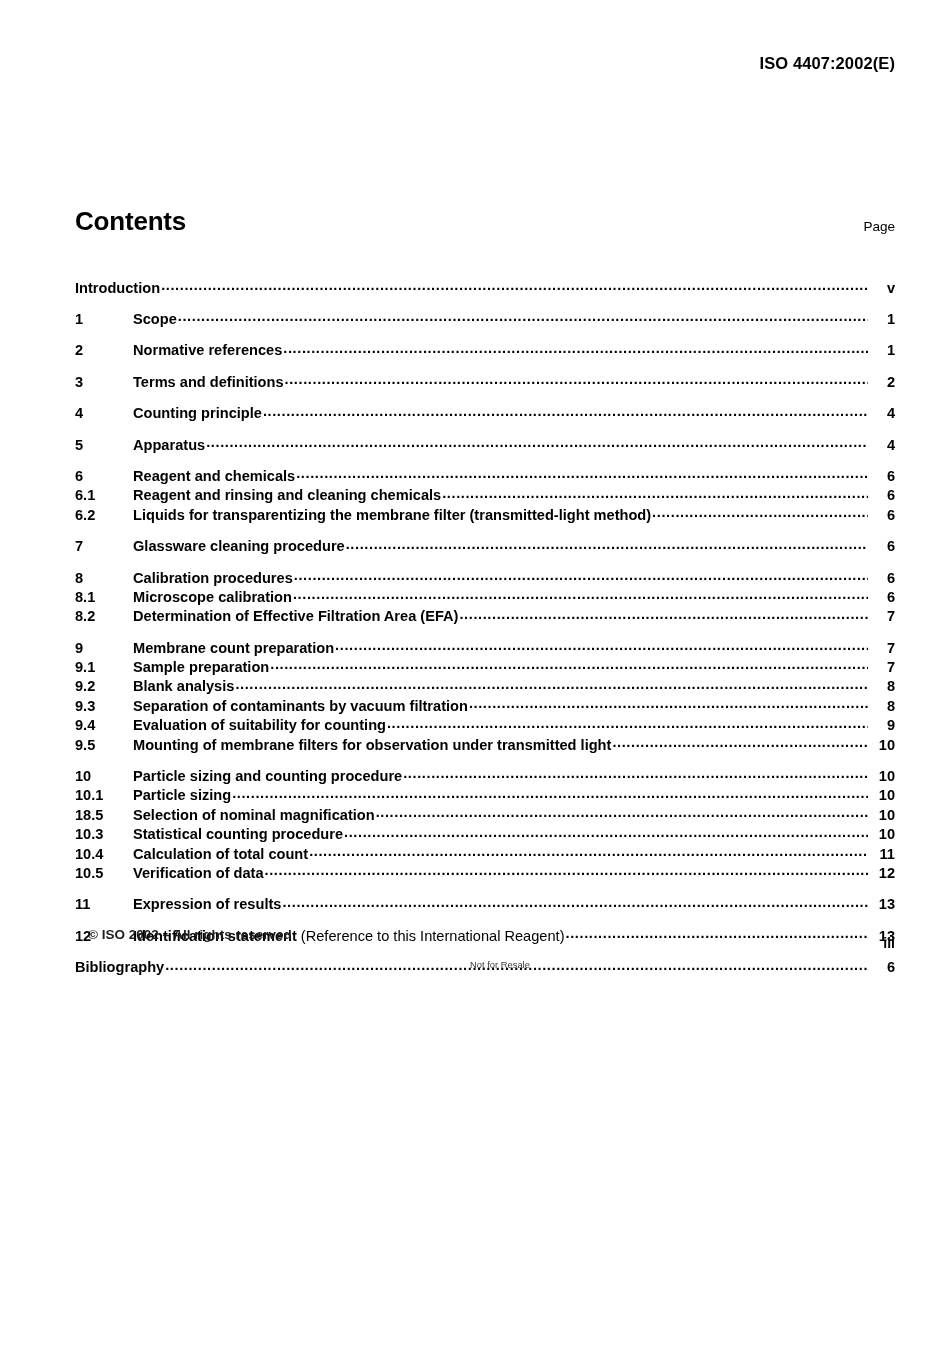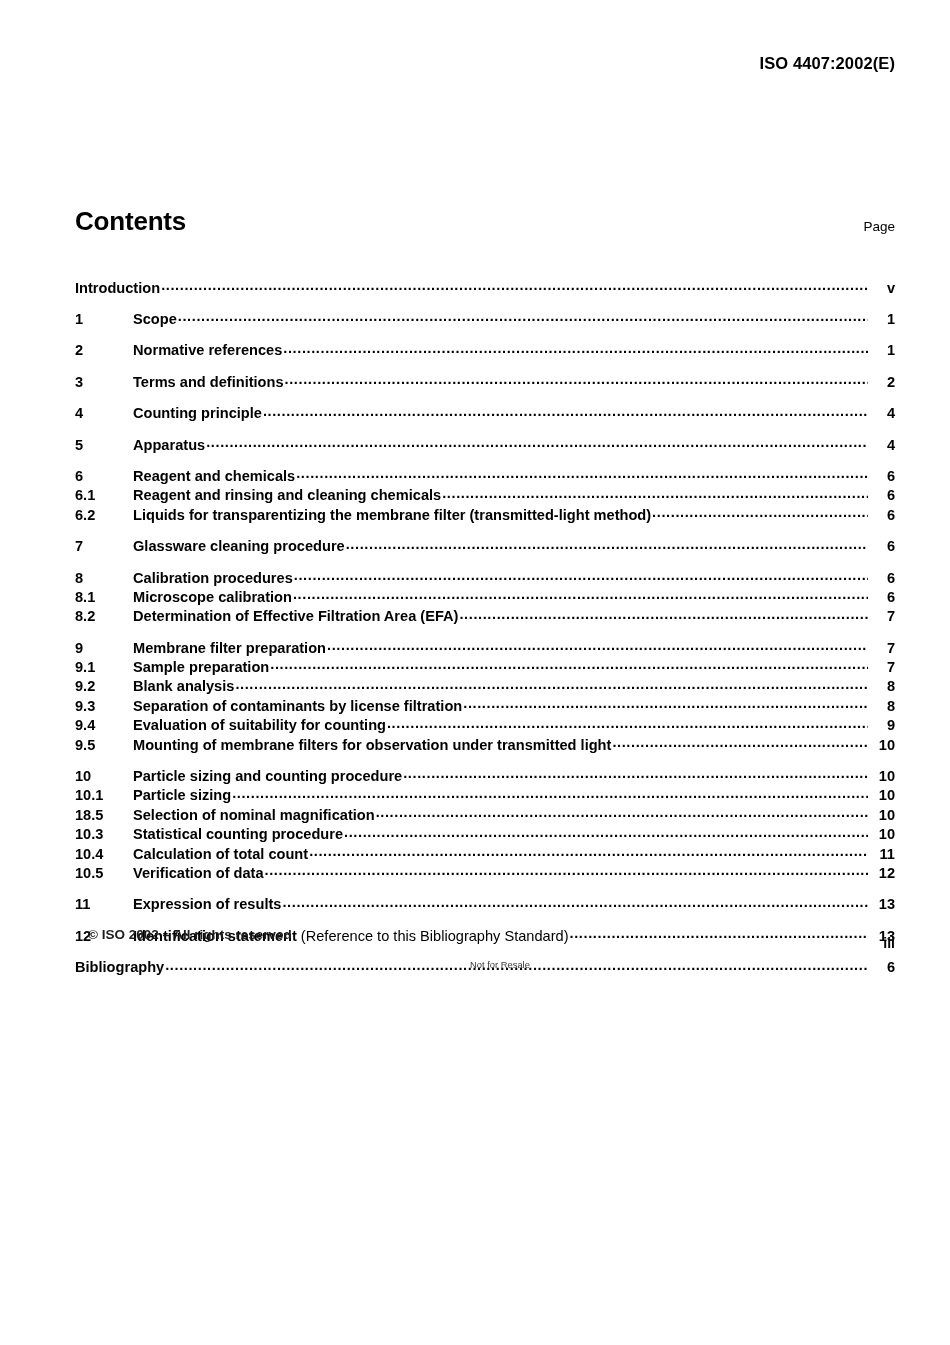--- a/index.html
+++ b/index.html
@@ -239,39 +239,39 @@
         <span class="toc-page">6</span>
       </div>
       <div class="toc-row">
         <span class="toc-num">8.2</span>
         <span class="toc-label"><span>Determination of Effective Filtration Area (EFA)</span></span>
         <span class="toc-leader"></span>
         <span class="toc-page">7</span>
       </div>
       <div class="toc-row gap-top">
         <span class="toc-num">9</span>
-        <span class="toc-label"><span>Membrane filter preparation</span></span>
+        <span class="toc-label"><span>Membrane count preparation</span></span>
         <span class="toc-leader"></span>
         <span class="toc-page">7</span>
       </div>
       <div class="toc-row">
         <span class="toc-num">9.1</span>
         <span class="toc-label"><span>Sample preparation</span></span>
         <span class="toc-leader"></span>
         <span class="toc-page">7</span>
       </div>
       <div class="toc-row">
         <span class="toc-num">9.2</span>
         <span class="toc-label"><span>Blank analysis</span></span>
         <span class="toc-leader"></span>
         <span class="toc-page">8</span>
       </div>
       <div class="toc-row">
         <span class="toc-num">9.3</span>
-        <span class="toc-label"><span>Separation of contaminants by license filtration</span></span>
+        <span class="toc-label"><span>Separation of contaminants by vacuum filtration</span></span>
         <span class="toc-leader"></span>
         <span class="toc-page">8</span>
       </div>
       <div class="toc-row">
         <span class="toc-num">9.4</span>
         <span class="toc-label"><span>Evaluation of suitability for counting</span></span>
         <span class="toc-leader"></span>
         <span class="toc-page">9</span>
       </div>
       <div class="toc-row">
@@ -317,21 +317,21 @@
         <span class="toc-page">12</span>
       </div>
       <div class="toc-row gap-top">
         <span class="toc-num">11</span>
         <span class="toc-label"><span>Expression of results</span></span>
         <span class="toc-leader"></span>
         <span class="toc-page">13</span>
       </div>
       <div class="toc-row gap-top">
         <span class="toc-num">12</span>
-        <span class="toc-label"><span>Identification statement</span><span class="reg"> (Reference to this Bibliography Standard)</span></span>
+        <span class="toc-label"><span>Identification statement</span><span class="reg"> (Reference to this International Reagent)</span></span>
         <span class="toc-leader"></span>
         <span class="toc-page">13</span>
       </div>
       <div class="toc-row gap-top nonum">
         <span class="toc-label"><span>Bibliography</span></span>
         <span class="toc-leader"></span>
         <span class="toc-page">6</span>
       </div>
     </div>
 

